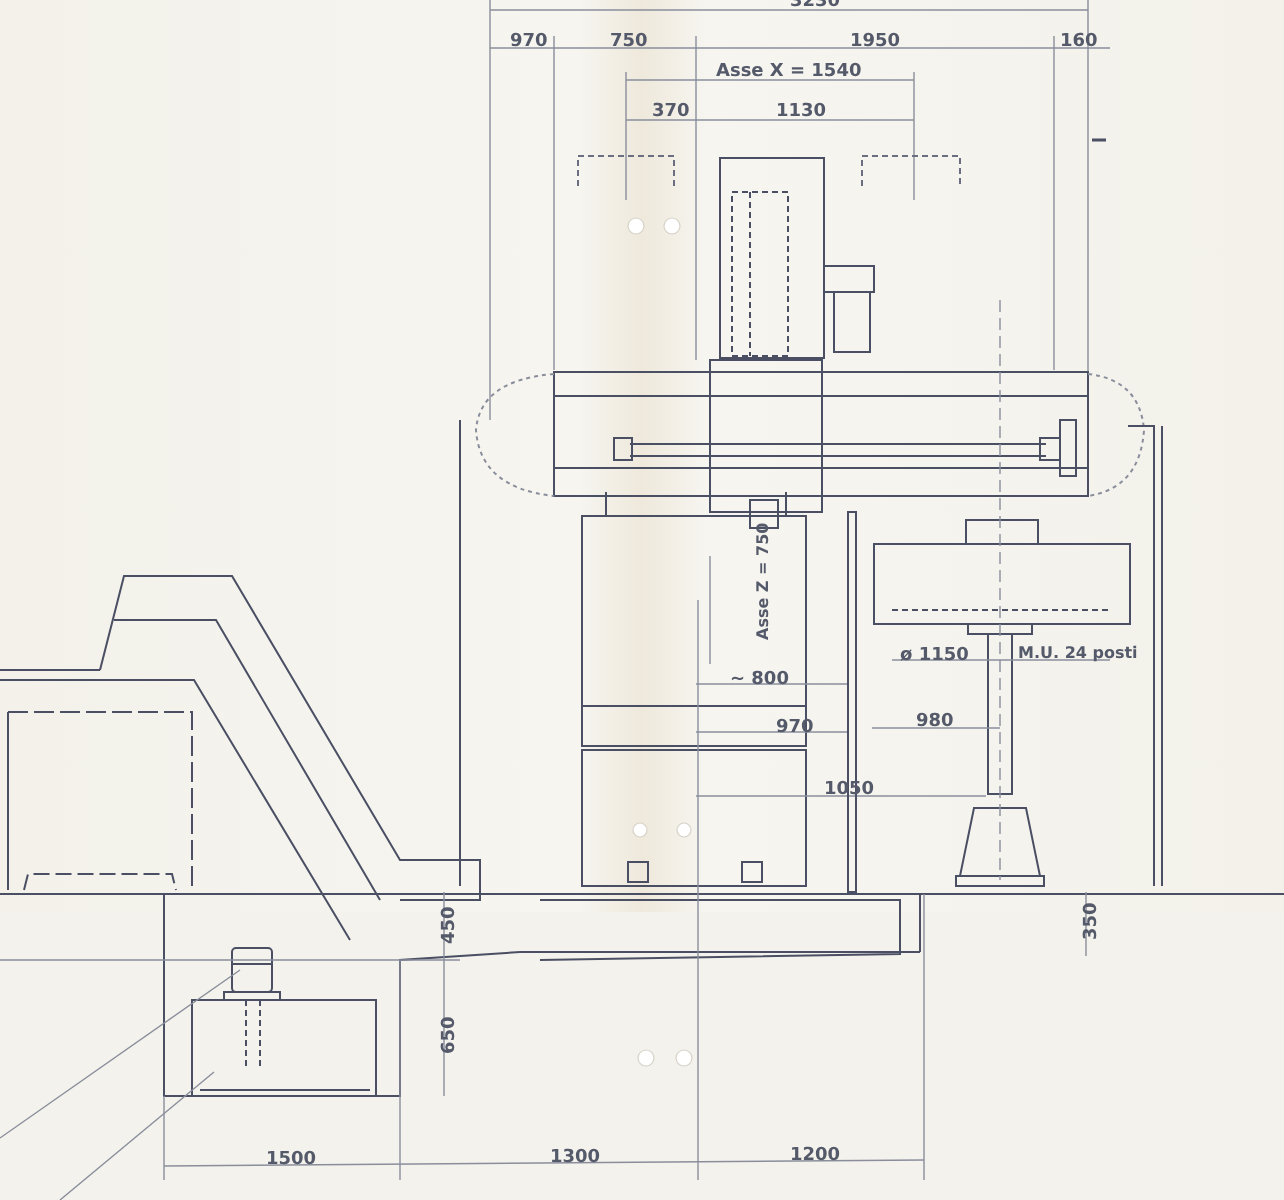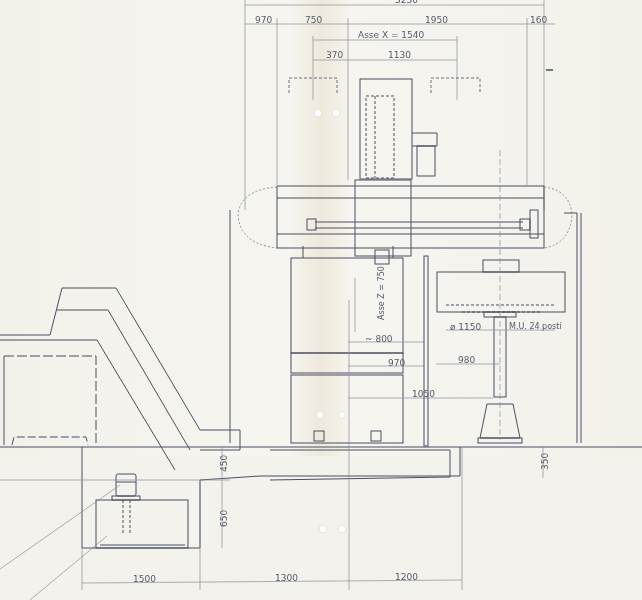--- a/index.html
+++ b/index.html
@@ -1,17 +1,17 @@
 <!DOCTYPE html>
 <html><head>
 <meta charset="utf-8">
 <style>
   html,body{margin:0;padding:0;}
   body{width:642px;height:600px;overflow:hidden;background:#f4f2ec;font-family:"DejaVu Sans",sans-serif;}
-  .sheet{position:relative;width:642px;height:456px;background:linear-gradient(90deg,#f3f1ea 0%,#f6f5f0 45%,#efe9dc 50%,#f6f5f0 55%,#f3f1ea 100%);}
+  .sheet{position:relative;width:642px;height:456px;background:linear-gradient(90deg,#f3f1ea 0%,#f6f5f0 45%,#efe9dc 50%,#f6f5f0 55%,#f3f1ea 100%);font-weight:bold;}
   svg{position:absolute;left:0;top:0;}
   .dim-text{font-family:"DejaVu Sans",sans-serif;font-size:9px;fill:#555a6a;}
   .dim-text-sm{font-family:"DejaVu Sans",sans-serif;font-size:8px;fill:#555a6a;}
 </style>
 </head>
 <body>
 
 <div class="sheet">
 <svg width="642" height="600" viewBox="0 0 642 600">
   <g fill="none" stroke="#4a4f63" stroke-width="1">

